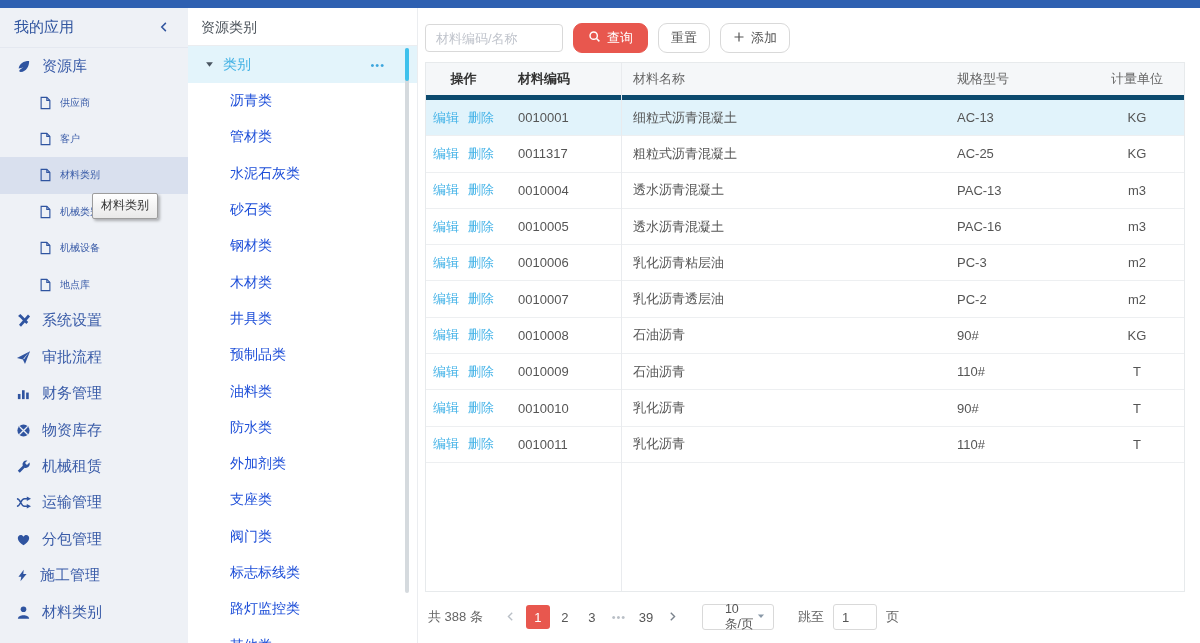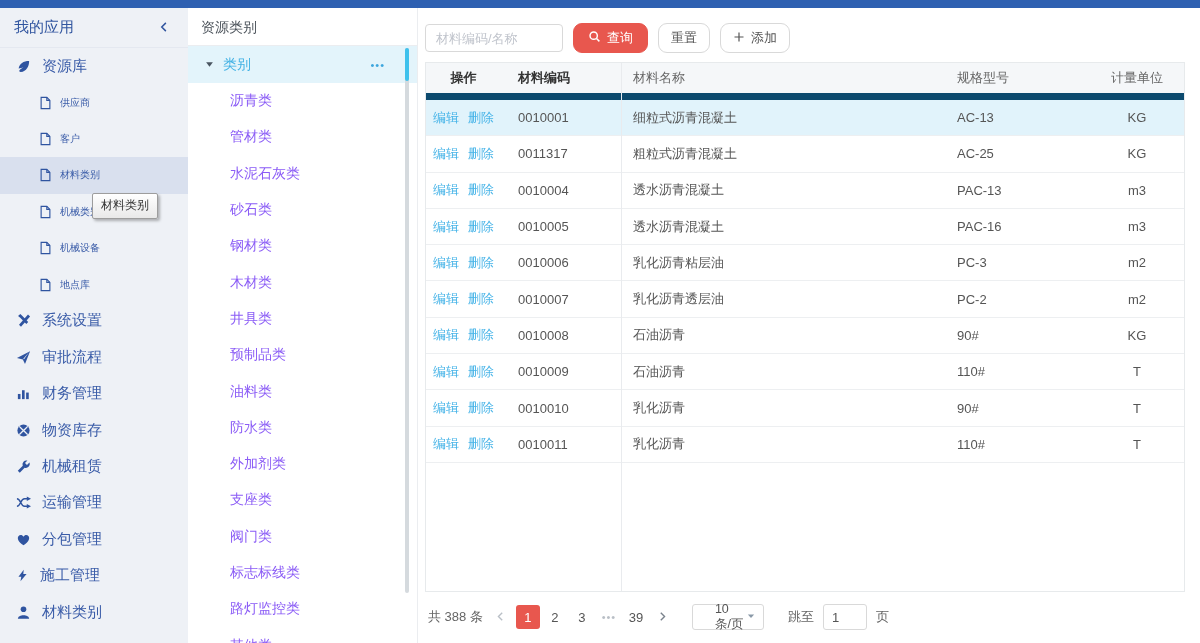--- a/index.html
+++ b/index.html
@@ -31,59 +31,59 @@
   .category-panel { width:230px; flex-shrink:0; background:#fff; position:relative;
                     border-right:1px solid #ebedf0; overflow:hidden; }
   .cat-header { height:38px; line-height:38px; padding-left:13px; font-size:14px;
                 color:#4a5159; border-bottom:1px solid #ebedf0; }
   .tree-root { height:37px; display:flex; align-items:center; background:#e3f4fb;
                padding:0 32px 0 17px; font-size:14px; cursor:pointer; }
   .tree-caret { display:flex; align-items:center; margin-right:9px; }
   .tree-root-label { color:#41b1e4; }
   .tree-more { margin-left:auto; color:#3da6dd; font-size:11px; letter-spacing:1px; cursor:pointer; }
   .cat-item { height:36.3px; display:flex; align-items:center; padding-left:42px;
-              font-size:14px; color:#8b5cf6; cursor:pointer; }
+              font-size:14px; color:#1d4ed8; cursor:pointer; }
   .cat-scrollbar { position:absolute; right:8px; top:40px; width:4px; height:545px;
                    background:#d5dade; border-radius:2px; }
   .cat-scroll-thumb { position:absolute; top:0; left:0; width:4px; height:33px;
                       background:#3ec1ec; border-radius:2px; }
 
   
   .main { flex:1; background:#fff; padding:15px 0 0 7px; position:relative; }
   .toolbar { display:flex; align-items:center; gap:10px; }
   .search-input { width:138px; height:28px; border:1px solid #d9d9d9; border-radius:4px;
                   padding:0 10px; font-size:13px; color:#a21caf; outline:none; }
   .search-input::placeholder { color:#c0c4cc; }
   .btn { height:30px; border-radius:9px; font-size:13px; display:inline-flex;
          align-items:center; gap:6px; cursor:pointer; }
   .btn-query { background:#e8574e; border:1px solid #e8574e; color:#fff; padding:0 14px; }
   .btn-plain { background:#fff; border:1px solid #d9d9d9; color:#555; padding:0 12px; }
 
   .table-wrap { margin-top:9px; width:760px; height:530px; position:relative;
                 border:1px solid #e7eaec; }
   .thead { display:flex; height:37px; align-items:center; background:#f5f7f9;
-           border-bottom:7px solid #0c4a6e; font-size:13px; }
+           border-bottom:5px solid #0c4a6e; font-size:13px; }
   .col-actions { width:75px; text-align:center; }
   .col-code    { width:120px; padding-left:17px; }
   .col-name    { width:319px; padding-left:12px; }
   .col-spec    { width:150px; padding-left:17px; }
   .col-unit    { width:94px; text-align:center; }
   .th-strong { font-weight:bold; color:#333; }
   .th-soft { color:#666; }
   .trow { display:flex; height:36.3px; align-items:center; border-bottom:1px solid #edeff1;
           font-size:13px; color:#555; background:#fff; }
   .trow.highlight { background:#e1f3fb; }
   .td-actions { width:75px; display:flex; justify-content:center; gap:9px; }
   .link { color:#47b4e8; cursor:pointer; text-decoration:none; }
   .col-divider { position:absolute; left:195px; top:0; bottom:0; width:1px;
                  background:#e9ebee; }
 
   .pagination { display:flex; align-items:center; margin-top:12px; font-size:13px;
                 color:#666; padding-left:3px; }
-  .pg-total { margin-right:6px; }
+  .pg-total { margin-right:16px; }
   .pg-arrow { width:24px; height:24px; display:flex; align-items:center; justify-content:center;
               cursor:pointer; margin-right:3px; }
   .pg-item { min-width:24px; height:24px; display:flex; align-items:center; justify-content:center;
              margin-right:3px; color:#555; cursor:pointer; border-radius:3px; padding:0 3px; }
   .pg-item.active { background:#e8574e; color:#fff; }
   .pg-item.ellipsis { color:#b9bfc6; letter-spacing:1px; font-size:11px; }
   .size-select { margin-left:14px; width:72px; height:26px; border:1px solid #d9d9d9;
                  border-radius:3px; display:flex; align-items:center; justify-content:space-between;
                  padding:0 7px 0 22px; font-size:12.5px; color:#555; cursor:pointer; background:#fff; }
   .jump-label { margin-left:24px; }

